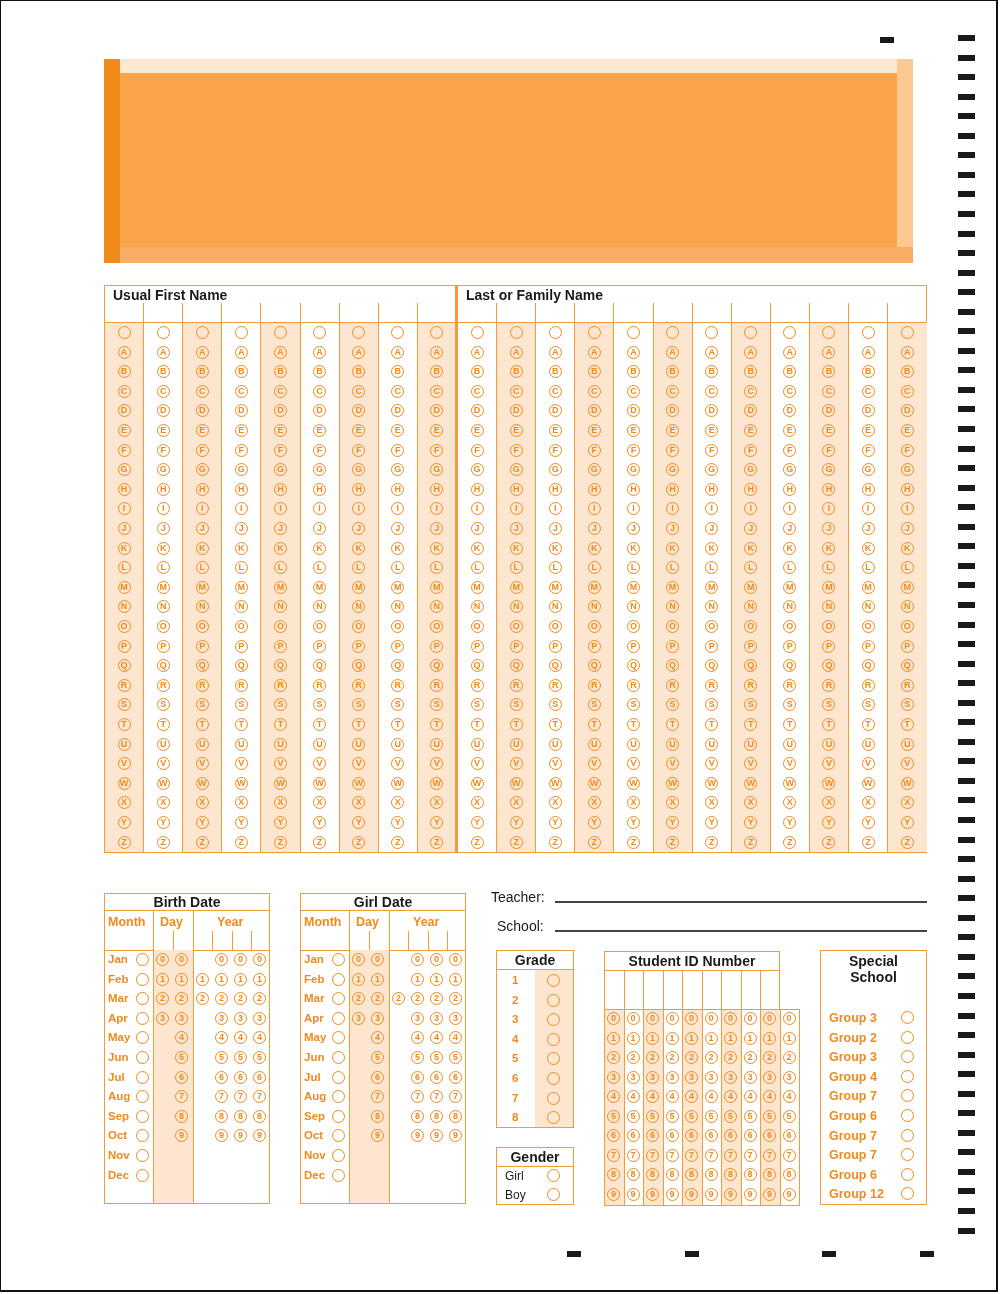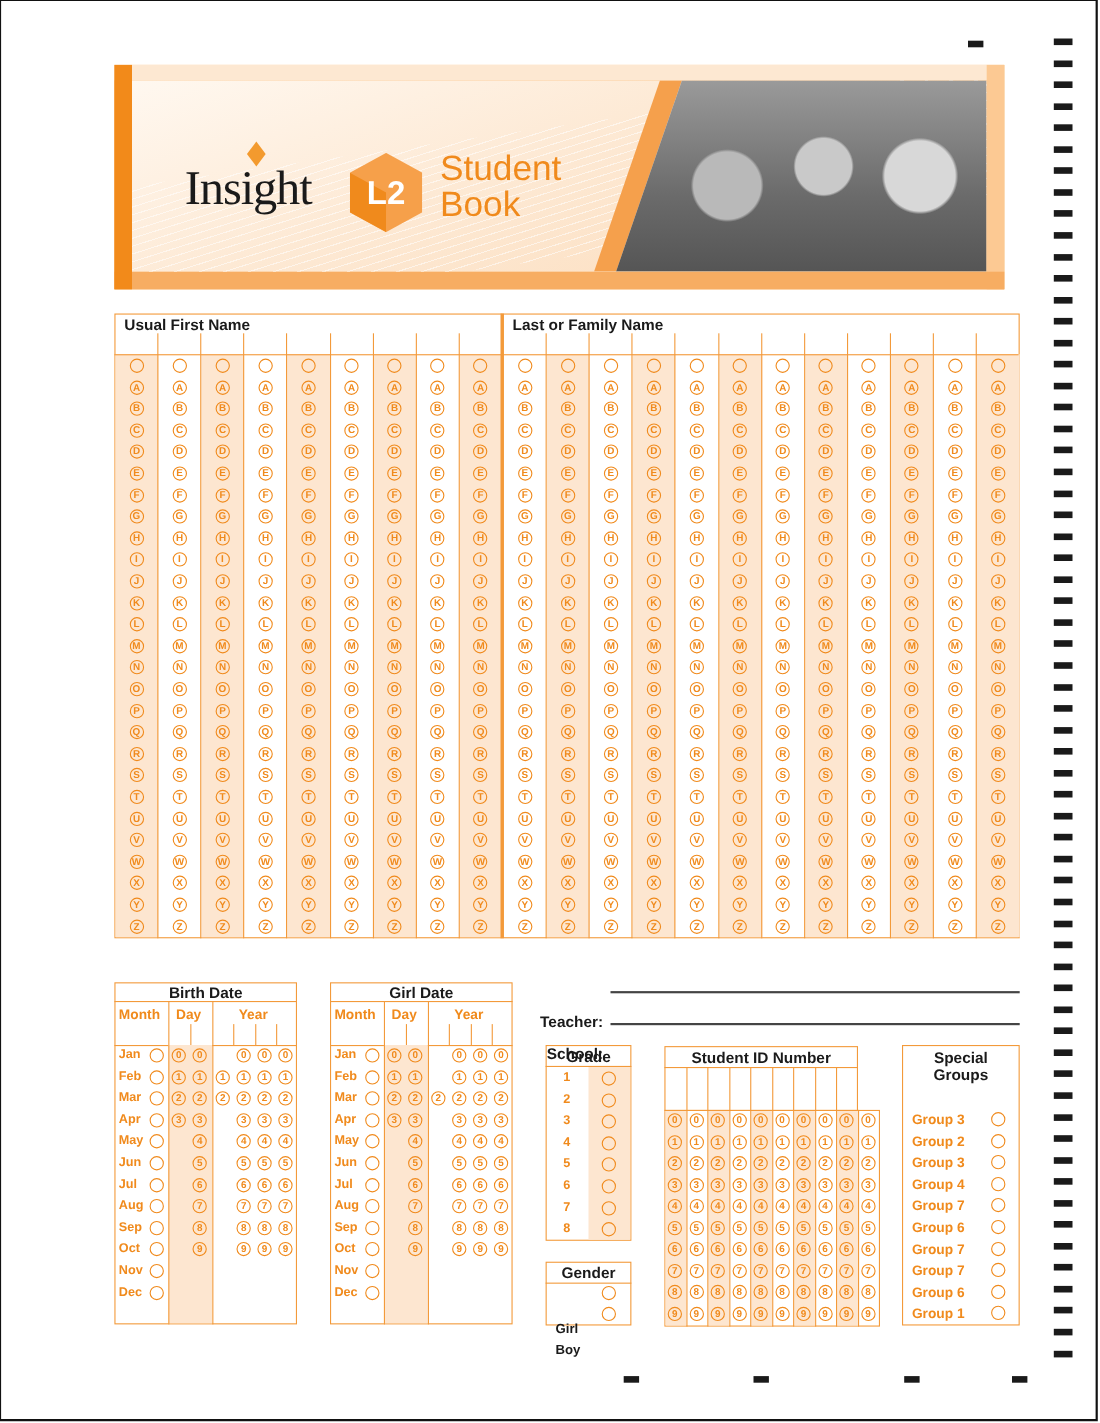--- a/index.html
+++ b/index.html
@@ -25,21 +25,21 @@
   .title-txt{position:absolute;left:280px;top:64px;color:#f08a1c;font-size:32px;line-height:32px;}
   
   .box{position:absolute;border:1.5px solid #f39a3a;box-sizing:border-box;}
   .hdr{position:absolute;font-weight:bold;color:#1a1a1a;font-size:14px;}
   .col{position:absolute;box-sizing:border-box;}
   .shade{background:#fde6d0;}
   .vline{position:absolute;width:1px;background:#f39a3a;}
   .hline{position:absolute;height:1px;background:#f39a3a;}
   .bub{position:absolute;width:13px;height:13px;border:1.3px solid #f08a1c;border-radius:50%;box-sizing:border-box;color:#f08a1c;font-size:9px;font-weight:bold;line-height:11px;text-align:center;background:#fff0;}
   .lbl-o{position:absolute;color:#f08a1c;font-weight:bold;font-size:11.5px;}
-  .lbl-k{position:absolute;color:#1a1a1a;font-weight:bold;font-size:13px;margin-top:32px;}
+  .lbl-k{position:absolute;color:#1a1a1a;font-weight:normal;font-size:13px;}
   .wline{position:absolute;height:1.5px;background:#444;}
 </style>
 </head>
 <body>
 
 <div class="frame"></div>
 <div id="marks">
     <div class="mark" style="left:958px;top:35px;"></div>
     <div class="mark" style="left:958px;top:54.55px;"></div>
     <div class="mark" style="left:958px;top:74.1px;"></div>
@@ -107,36 +107,20 @@
     <div class="mark" style="left:685px;top:1251px;width:14px;"></div>
     <div class="mark" style="left:822px;top:1251px;width:14px;"></div>
     <div class="mark" style="left:920px;top:1251px;width:14px;"></div>
   </div>
 
 <div class="banner">
   <div class="top"></div>
   <div class="right"></div>
   <div class="bottom"></div>
   <div class="left"></div>
-  <div class="inner">
-    <div class="streak"></div>
-    <div class="photo-edge"></div>
-    <div class="photo"></div>
-    <div class="logo-cube"></div>
-    <div class="logo-insight">Insight</div>
-    <div class="hex">
-      <div class="t"></div>
-        <div class="l"></div>
-      <div class="lbl">L2</div>
-    </div>
-    <div class="title-txt">
-      <div>Student</div>
-      <div>Book</div>
-    </div>
-  </div>
 </div>
 
 <div id="names">
     <div class="box" style="left:104px;top:285px;width:352.90000000000003px;height:568px;"></div>
     <div class="col shade" style="left:105px;top:322px;width:39.1px;height:530px;"></div>
     <div style="position:absolute;left:107px;top:305px;width:33.1px;height:14px;"></div>
     <div class="bub" style="left:117.55px;top:326px;"></div>
     <div class="bub" style="left:117.55px;top:345.6px;">A</div>
     <div class="bub" style="left:117.55px;top:365.2px;">B</div>
     <div class="bub" style="left:117.55px;top:384.8px;">C</div>
@@ -1097,34 +1081,34 @@
     <div class="bub" style="left:782.5px;top:1051px;">2</div>
     <div class="bub" style="left:782.5px;top:1070.5px;">3</div>
     <div class="bub" style="left:782.5px;top:1090px;">4</div>
     <div class="bub" style="left:782.5px;top:1109.5px;">5</div>
     <div class="bub" style="left:782.5px;top:1129px;">6</div>
     <div class="bub" style="left:782.5px;top:1148.5px;">7</div>
     <div class="bub" style="left:782.5px;top:1168px;">8</div>
     <div class="bub" style="left:782.5px;top:1187.5px;">9</div>
     <div class="box" style="left:820px;top:950px;width:107px;height:255px;"></div>
     <div class="hdr" style="left: 820px; top: 953px; width: 107px; text-align: center; line-height: 16px; white-space: pre;">Special
-Groups</div>
+School</div>
     <div class="lbl-o" style="left:829px;top:1011px;font-size:12.5px;">Group 3</div>
     <div class="bub" style="left:901px;top:1011px;"></div>
     <div class="lbl-o" style="left:829px;top:1030.6px;font-size:12.5px;">Group 2</div>
     <div class="bub" style="left:901px;top:1030.6px;"></div>
     <div class="lbl-o" style="left:829px;top:1050.2px;font-size:12.5px;">Group 3</div>
     <div class="bub" style="left:901px;top:1050.2px;"></div>
     <div class="lbl-o" style="left:829px;top:1069.8px;font-size:12.5px;">Group 4</div>
     <div class="bub" style="left:901px;top:1069.8px;"></div>
     <div class="lbl-o" style="left:829px;top:1089.4px;font-size:12.5px;">Group 7</div>
     <div class="bub" style="left:901px;top:1089.4px;"></div>
     <div class="lbl-o" style="left:829px;top:1109px;font-size:12.5px;">Group 6</div>
     <div class="bub" style="left:901px;top:1109px;"></div>
     <div class="lbl-o" style="left:829px;top:1128.6px;font-size:12.5px;">Group 7</div>
     <div class="bub" style="left:901px;top:1128.6px;"></div>
     <div class="lbl-o" style="left:829px;top:1148.2px;font-size:12.5px;">Group 7</div>
     <div class="bub" style="left:901px;top:1148.2px;"></div>
     <div class="lbl-o" style="left:829px;top:1167.8px;font-size:12.5px;">Group 6</div>
     <div class="bub" style="left:901px;top:1167.8px;"></div>
-    <div class="lbl-o" style="left:829px;top:1187.4px;font-size:12.5px;">Group 1</div>
+    <div class="lbl-o" style="left:829px;top:1187.4px;font-size:12.5px;">Group 12</div>
     <div class="bub" style="left:901px;top:1187.4px;"></div>
   </div>
 
 </body></html>

